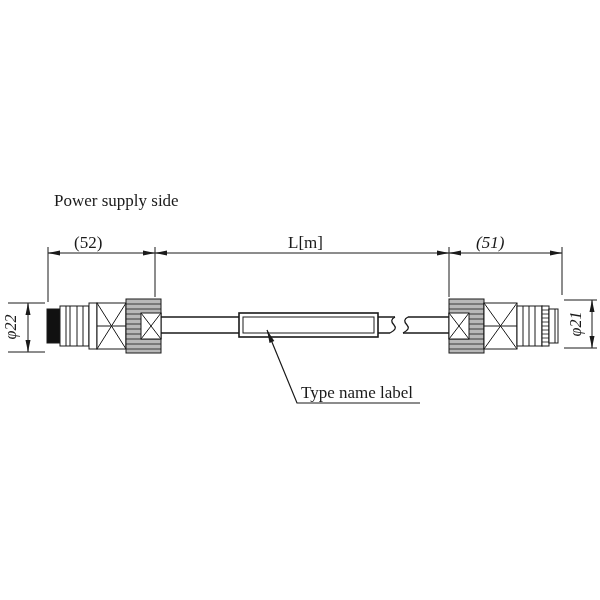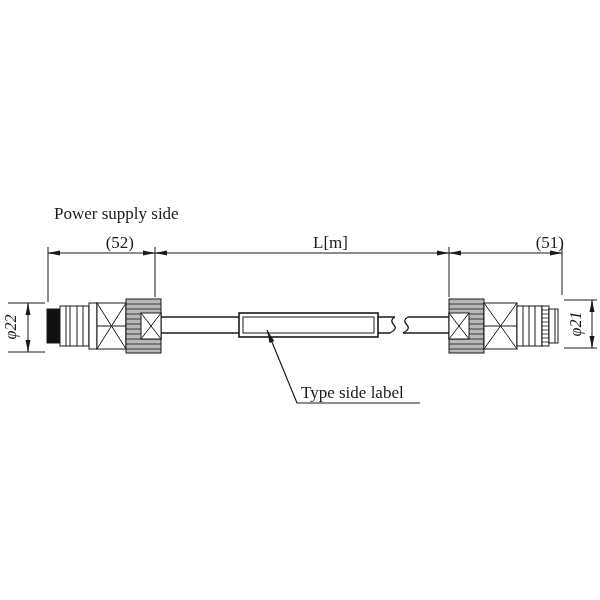--- a/index.html
+++ b/index.html
@@ -5,22 +5,22 @@
   html,body{margin:0;padding:0;background:#fff;}
   #stage{
     position:relative;
     width:600px;height:600px;
     background:#ffffff;
     font-family:"Liberation Serif","DejaVu Serif",serif;
     color:#1a1a1a;
     overflow:hidden;
   }
   #drawing{position:absolute;left:0;top:0;}
-  .lbl{position:absolute;font-size:17px;line-height:1.1;white-space:nowrap;margin-top:13px;}
-  .dim{position:absolute;font-size:17px;line-height:1;white-space:nowrap;text-align:right;}
+  .lbl{position:absolute;font-size:17px;line-height:1.1;white-space:nowrap;}
+  .dim{position:absolute;font-size:17px;line-height:1;white-space:nowrap;text-align:left;}
   .dia{
     position:absolute;font-size:16px;line-height:1;white-space:nowrap;
     width:46px;height:18px;text-align:center;
     transform:rotate(-90deg);transform-origin:center center;
     font-style:italic;
   }
   .ann{position:absolute;font-size:17px;line-height:1.1;white-space:nowrap;}
 </style>
 </head>
 <body>
@@ -168,20 +168,20 @@
     </g>
   </svg>
 
   <div class="lbl" style="left:54px;top:192px;">Power supply side</div>
 
 
   <div class="dim" style="left:74px;top:234px;width:60px;">(52)</div>
 
   <div class="dim" style="left:288px;top:234px;width:60px;">L[m]</div>
 
-  <div class="dim" style="left:504px;top:234px;width:60px;">(51)</div>
+  <div class="dim" style="left:476px;top:234px;width:60px;font-style:italic;">(51)</div>
 
   <div class="dia" style="left:-11px;top:318px;">φ22</div>
 
   <div class="dia" style="left:554px;top:315px;">φ21</div>
 
-  <div class="ann" style="left:301px;top:384px;">Type side label</div>
+  <div class="ann" style="left:301px;top:384px;">Type name label</div>
 </div>
 
 </body></html>

